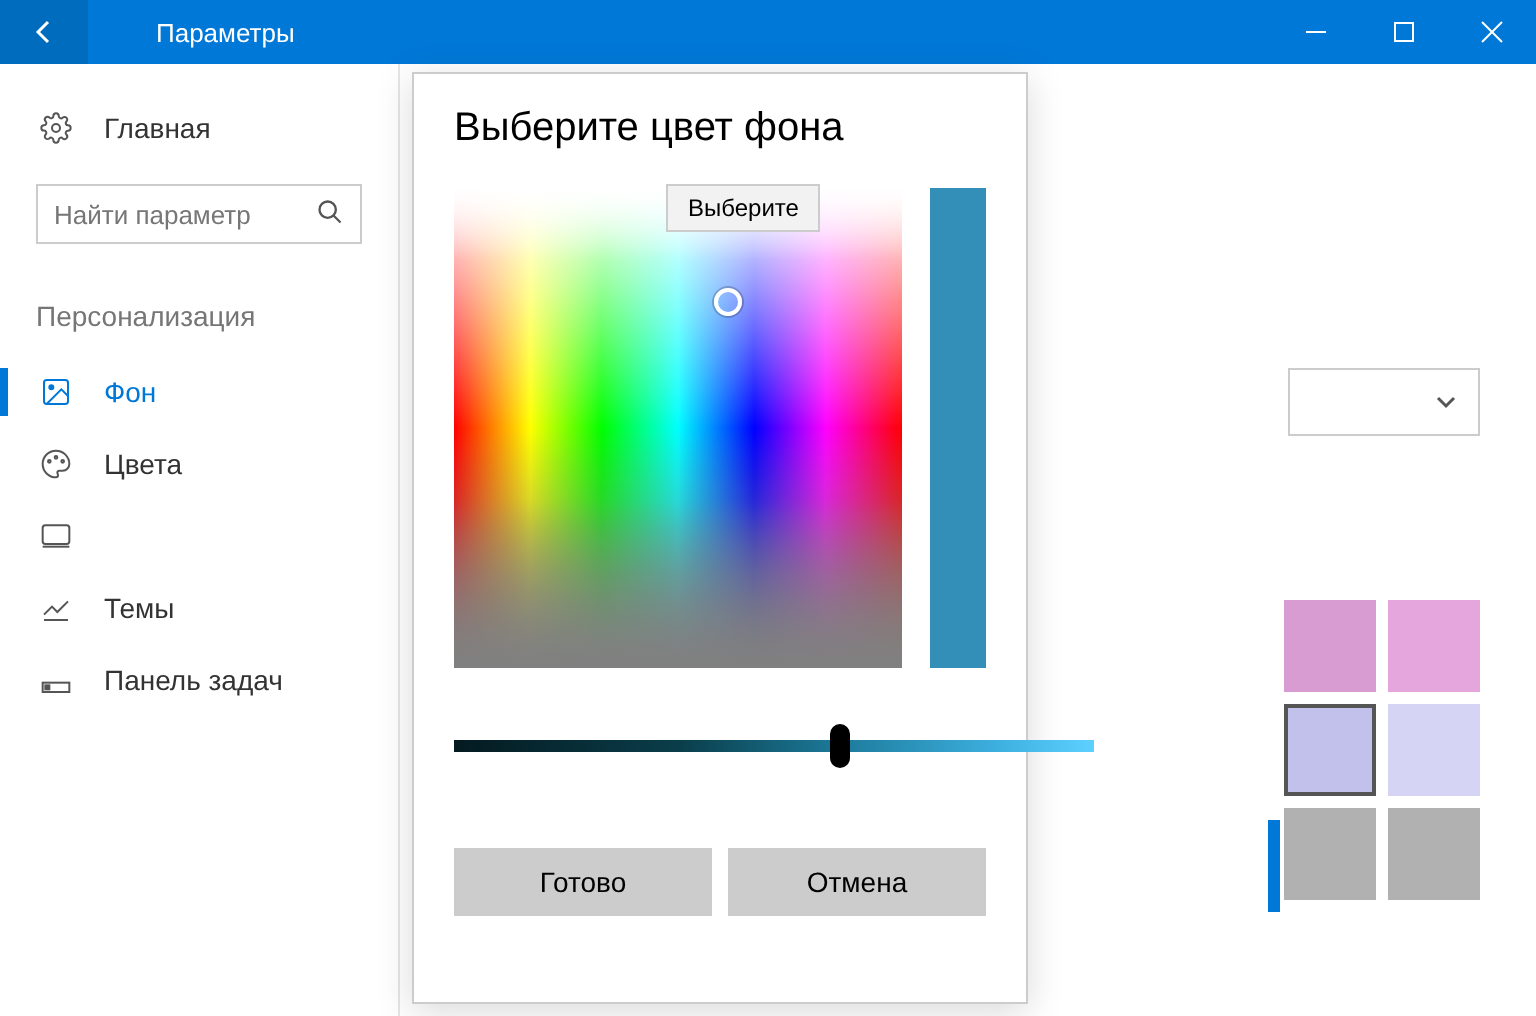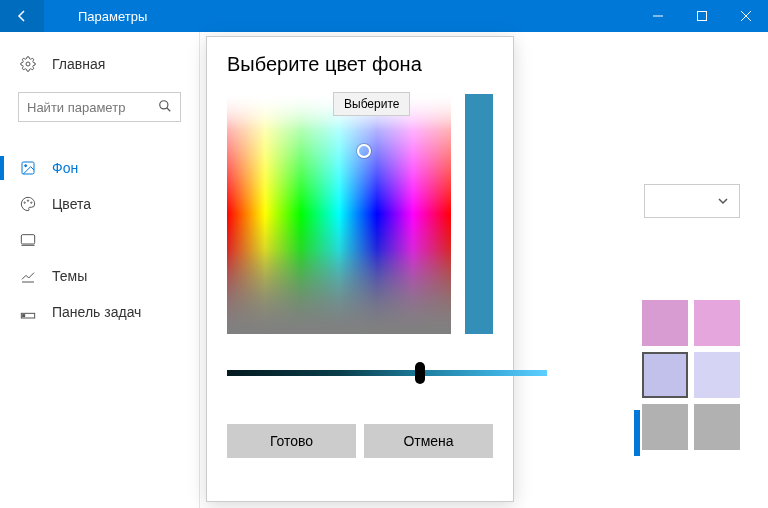--- a/index.html
+++ b/index.html
@@ -116,20 +116,21 @@
     <div class="searchbox">
       <span>Найти параметр</span>
       <span class="sicon">
         <svg width="14" height="14" viewBox="0 0 24 24" fill="none" stroke="currentColor" stroke-width="2">
             <circle cx="10" cy="10" r="7"></circle>
             <line x1="21" y1="21" x2="15" y2="15"></line>
           </svg>
       </span>
     </div>
 
+    <div class="group-label">Персонализация</div>
 
     <div id="nav">
         <div class="nav-item active">
           <span class="icn">
             <svg width="16" height="16" viewBox="0 0 24 24" fill="none" stroke="currentColor" stroke-width="1.5">
               <rect x="3" y="3" width="18" height="18" rx="2"></rect>
               <circle cx="8.5" cy="8.5" r="1.5" fill="currentColor"></circle>
               <path d="M21 15l-5-5L5 21"></path>
             </svg>
           </span>

